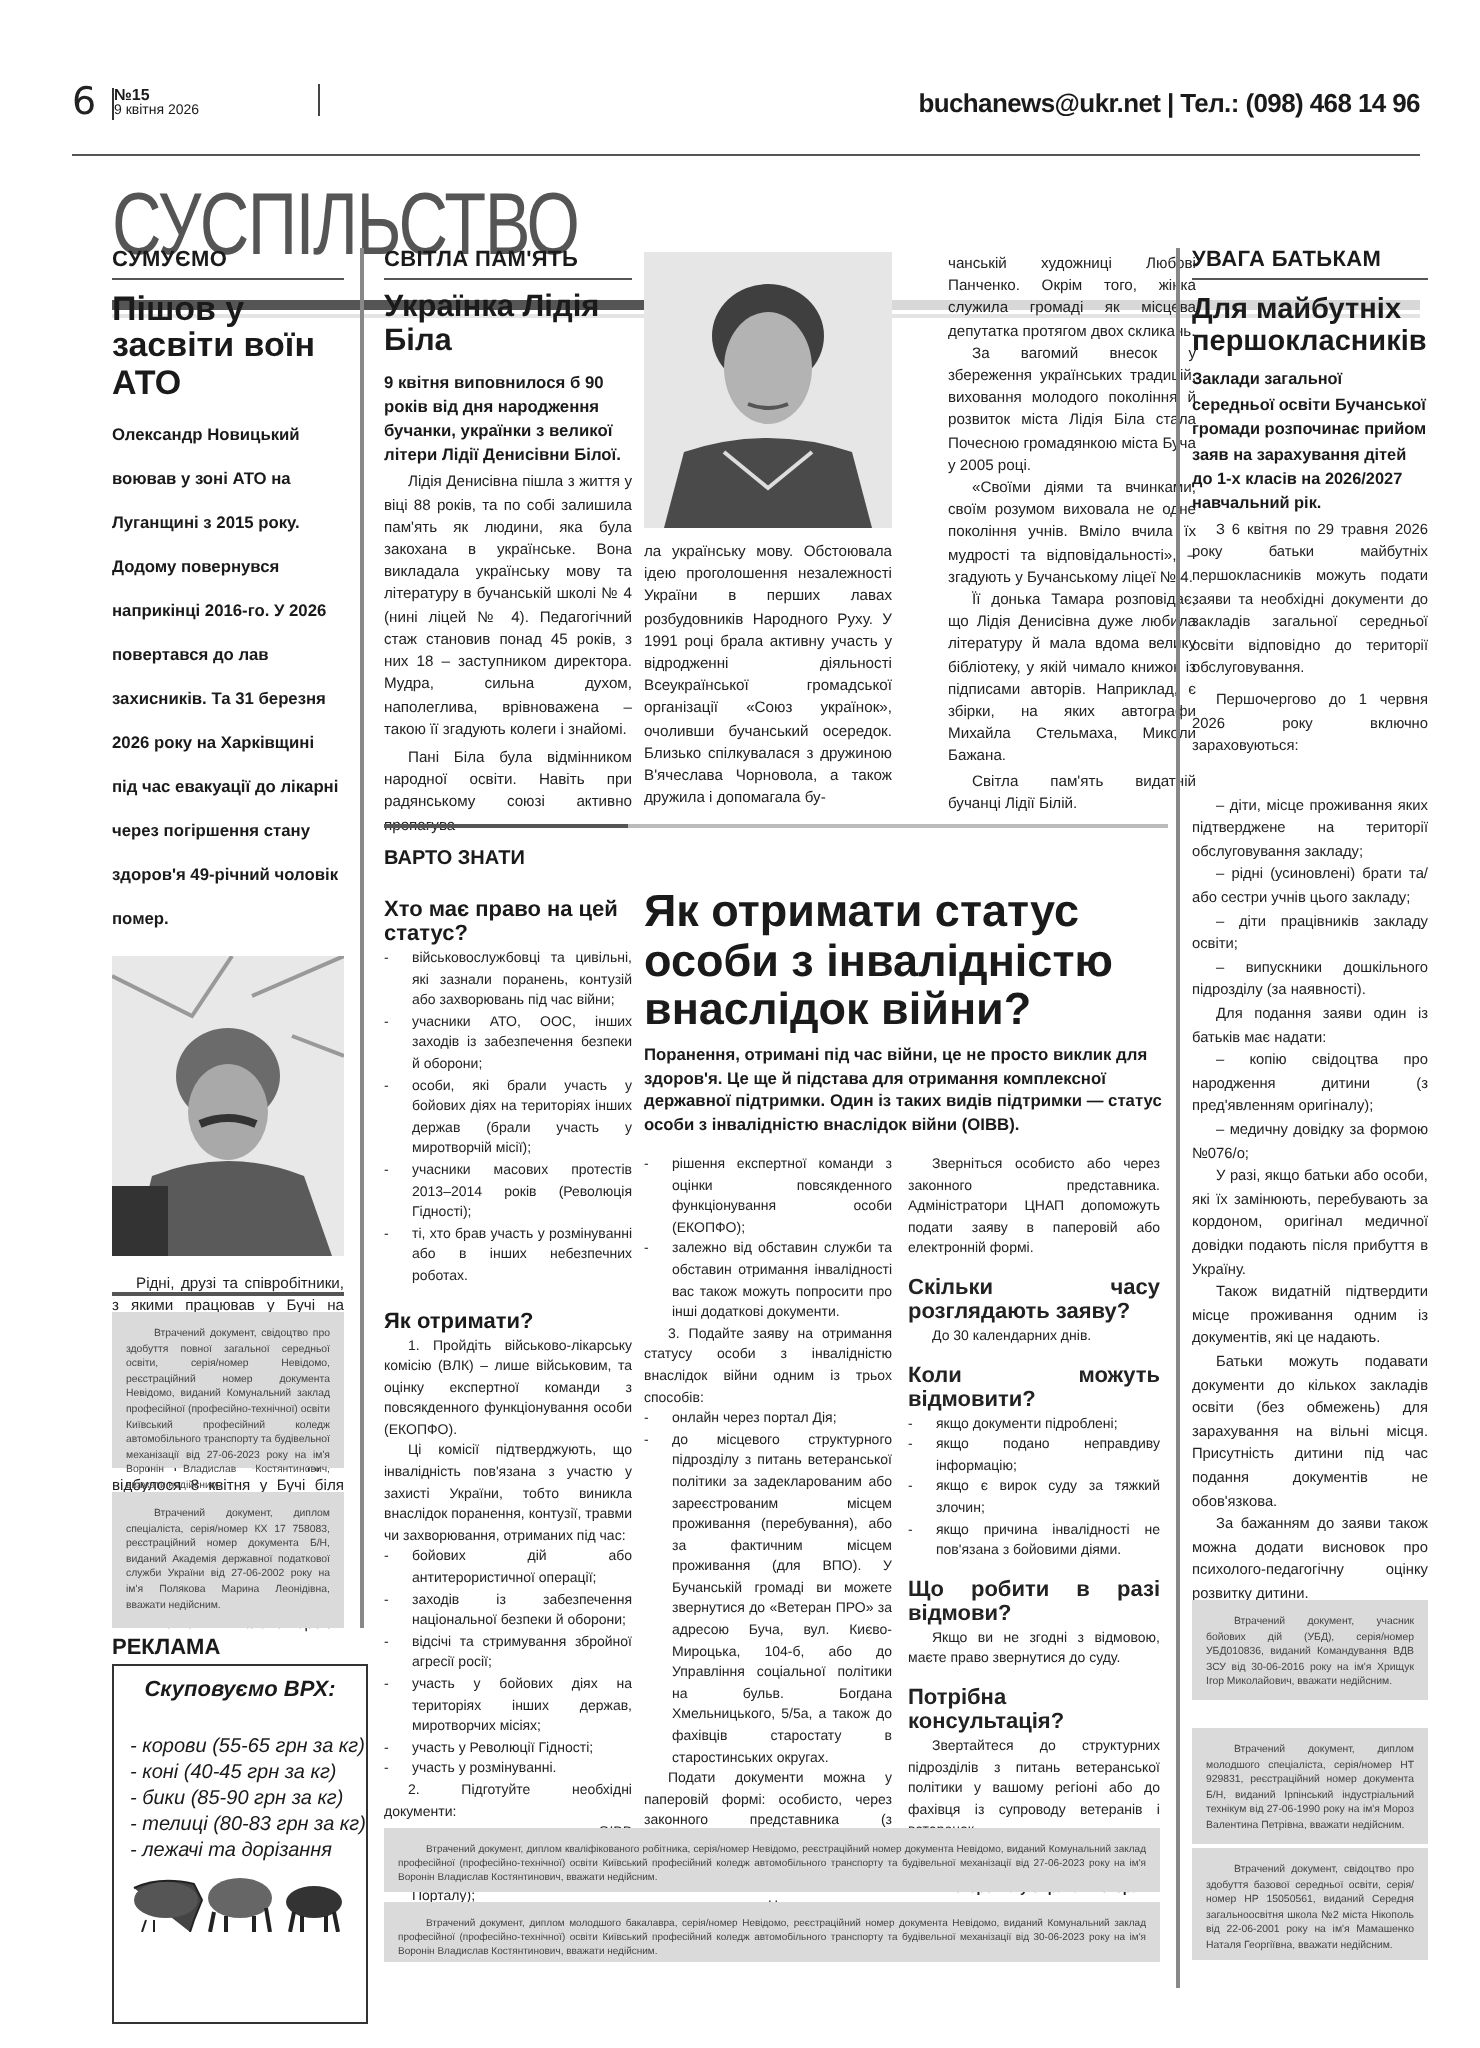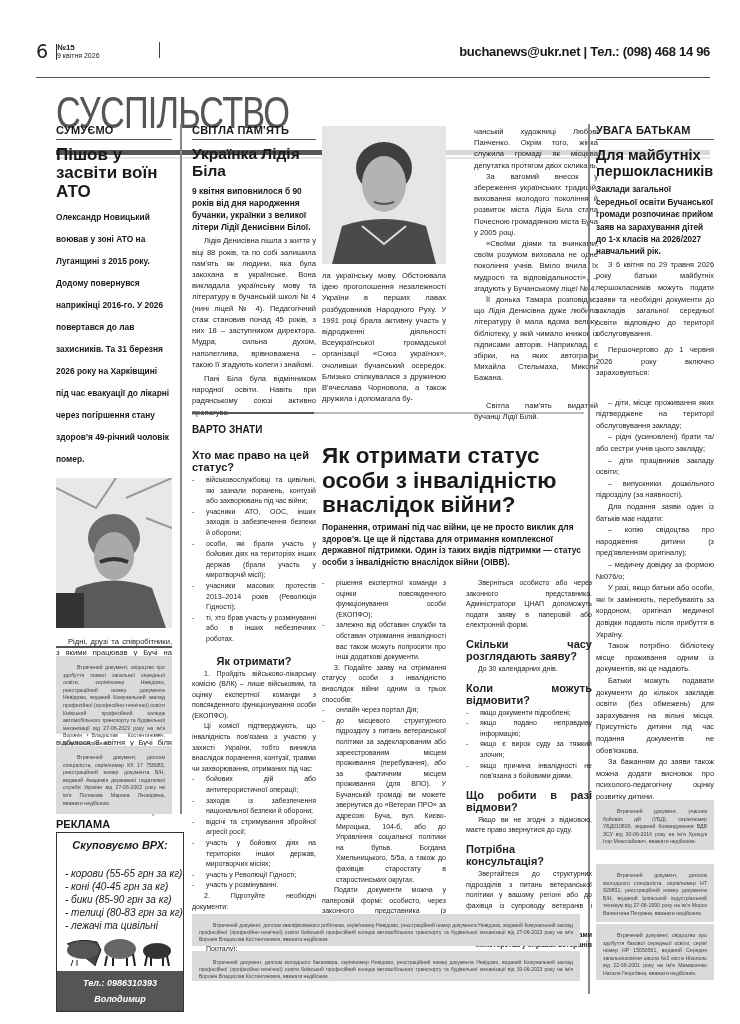--- a/index.html
+++ b/index.html
@@ -91,34 +91,30 @@
 
 <div class="col" style="left:56px; top:818px; width:128px;">
   <div style="font-size:11px; font-weight:bold;">РЕКЛАМА</div>
   <div class="ad-box" style="margin-top:2px; height:180px; position:relative;font-style:italic;">
     <div class="ad-title">Скуповуємо ВРХ:</div>
     <div class="ad-list" style="margin-top:16px;">
       <div>- корови (55-65 грн за кг)</div>
       <div>- коні (40-45 грн за кг)</div>
       <div>- бики (85-90 грн за кг)</div>
       <div>- телиці (80-83 грн за кг)</div>
-      <div>- лежачі та цивільні</div>
+      <div>- лежачі та дорізання</div>
     </div>
     <svg width="110" height="30" viewBox="0 0 110 30" style="margin:4px 0 0 8px; display:block;">
       <path d="M2 8 Q15 2 32 6 L36 14 L32 24 L30 30 M8 24 L6 30 M12 24 L12 30" fill="#444" stroke="#222" stroke-width="1"></path>
       <ellipse cx="18" cy="14" rx="16" ry="9" fill="#555"></ellipse>
       <ellipse cx="55" cy="13" rx="16" ry="10" fill="#666"></ellipse>
       <path d="M42 20 L40 30 M48 22 L48 30 M62 22 L62 30 M68 18 L70 30" stroke="#222" stroke-width="2"></path>
       <ellipse cx="92" cy="15" rx="14" ry="8" fill="#333"></ellipse>
       <path d="M82 20 L80 30 M86 22 L86 30 M98 22 L98 30 M102 20 L104 30" stroke="#222" stroke-width="2"></path>
     </svg>
-    <div class="ad-footer" style="position:absolute; left:0; right:0; bottom:0;">
-      <div>Тел.: 0986310393</div>
-      <div>Володимир</div>
-    </div>
   </div>
 </div>
 
 <div class="vline" style="left:180px; top:124px; height:690px;"></div>
 
 <div class="col" style="left:192px; top:124px; width:124px;">
   <div class="rubric">СВІТЛА ПАМ'ЯТЬ</div>
   <div class="headline" style="font-size:15.5px; margin-top:6px;">Українка Лідія Біла</div>
   <div class="lead" style="font-size:8.4px; line-height:12px; margin-top:6px;">9 квітня виповнилося б 90 років від дня народження бучанки, українки з великої літери Лідії Денисівни Білої.</div>
   <div class="body" style="margin-top:2px;">
@@ -138,21 +134,21 @@
   </svg>
 </div>
 <div class="col body" style="left:322px; top:270px; width:124px;">
   <p style="text-indent:0;">ла українську мову. Обстоювала ідею проголошення незалежності України в перших лавах розбудовників Народного Руху. У 1991 році брала активну участь у відродженні діяльності Всеукраїнської громадської організації «Союз українок», очоливши бучанський осередок. Близько спілкувалася з дружиною В'ячеслава Чорновола, а також дружила і допомагала бу-</p>
 </div>
 <div class="col body" style="left:474px; top:126px; width:124px;">
   <p style="text-indent:0;">чанській художниці Любові Панченко. Окрім того, жінка служила громаді як місцева депутатка протягом двох скликань.</p>
   <p>За вагомий внесок у збереження українських традицій, виховання молодого покоління й розвиток міста Лідія Біла стала Почесною громадянкою міста Буча у 2005 році.</p>
   <p>«Своїми діями та вчинками, своїм розумом виховала не одне покоління учнів. Вміло вчила їх мудрості та відповідальності», – згадують у Бучанському ліцеї № 4.</p>
   <p>Її донька Тамара розповідає, що Лідія Денисівна дуже любила літературу й мала вдома велику бібліотеку, у якій чимало книжок із підписами авторів. Наприклад, є збірки, на яких автографи Михайла Стельмаха, Миколи Бажана.</p>
-  <p style="margin-top:16px;">Світла пам'ять видатній бучанці Лідії Білій.</p>
+  <p style="margin-top:1px;">Світла пам'ять видатній бучанці Лідії Білій.</p>
 </div>
 
 <div class="hline" style="left:192px; top:412px; width:122px; height:2px;"></div>
 <div class="hline" style="left:314px; top:412px; width:270px; height:2px; background:#bbb;"></div>
 
 <div class="vline" style="left:588px; top:124px; height:870px;"></div>
 
 <div class="col" style="left:596px; top:124px; width:118px;">
   <div class="rubric">УВАГА БАТЬКАМ</div>
   <div class="headline" style="font-size:14.5px; margin-top:8px;">Для майбутніх першокласників</div>
@@ -161,21 +157,21 @@
     <p>З 6 квітня по 29 травня 2026 року батьки майбутніх першокласників можуть подати заяви та необхідні документи до закладів загальної середньої освіти відповідно до території обслуговування.</p>
     <p style="margin-top:4px;">Першочергово до 1 червня 2026 року включно зараховуються:</p>
     <p style="margin-top:18px;">– діти, місце проживання яких підтверджене на території обслуговування закладу;</p>
     <p>– рідні (усиновлені) брати та/або сестри учнів цього закладу;</p>
     <p>– діти працівників закладу освіти;</p>
     <p>– випускники дошкільного підрозділу (за наявності).</p>
     <p>Для подання заяви один із батьків має надати:</p>
     <p>– копію свідоцтва про народження дитини (з пред'явленням оригіналу);</p>
     <p>– медичну довідку за формою №076/о;</p>
     <p>У разі, якщо батьки або особи, які їх замінюють, перебувають за кордоном, оригінал медичної довідки подають після прибуття в Україну.</p>
-    <p>Також потрібно бібліотеку місце проживання одним із документів, які це надають.</p>
+    <p>Також видатній підтвердити місце проживання одним із документів, які це надають.</p>
     <p>Батьки можуть подавати документи до кількох закладів освіти (без обмежень) для зарахування на вільні місця. Присутність дитини під час подання документів не обов'язкова.</p>
     <p>За бажанням до заяви також можна додати висновок про психолого-педагогічну оцінку розвитку дитини.</p>
     <p>Додаткову інформацію можна отримати у відділі освіти Бучанської міської ради за телефоном: (04597) 49 704.</p>
   </div>
 </div>
 
 <div class="gray-box" style="position:absolute; left:596px; top:800px; width:118px; height:50px;">
   <p>Втрачений документ, учасник бойових дій (УБД), серія/номер УБД010836, виданий Командування ВДВ ЗСУ від 30-06-2016 року на ім'я Хрищук Ігор Миколайович, вважати недійсним.</p>
 </div>
 <div class="gray-box" style="position:absolute; left:596px; top:864px; width:118px; height:58px;">
@@ -188,21 +184,21 @@
 <div class="col" style="left:192px; top:424px; width:124px;">
   <div style="font-size:10px; font-weight:bold;">ВАРТО ЗНАТИ</div>
   <div class="subhead" style="margin-top:14px;">Хто має право на цей статус?</div>
   <ul class="dash body" style="font-size:7px; line-height:10.6px;">
     <li>військовослужбовці та цивільні, які зазнали поранень, контузій або захворювань під час війни;</li>
     <li>учасники АТО, ООС, інших заходів із забезпечення безпеки й оборони;</li>
     <li>особи, які брали участь у бойових діях на територіях інших держав (брали участь у миротворчій місії);</li>
     <li>учасники масових протестів 2013–2014 років (Революція Гідності);</li>
     <li>ті, хто брав участь у розмінуванні або в інших небезпечних роботах.</li>
   </ul>
-  <div class="subhead" style="margin-top:10px;text-align:center;">Як отримати?</div>
+  <div class="subhead" style="margin-top:10px;">Як отримати?</div>
   <div class="body" style="font-size:7px; line-height:10.6px;">
     <p>1. Пройдіть військово-лікарську комісію (ВЛК) – лише військовим, та оцінку експертної команди з повсякденного функціонування особи (ЕКОПФО).</p>
     <p>Ці комісії підтверджують, що інвалідність пов'язана з участю у захисті України, тобто виникла внаслідок поранення, контузії, травми чи захворювання, отриманих під час:</p>
     <ul class="dash">
       <li>бойових дій або антитерористичної операції;</li>
       <li>заходів із забезпечення національної безпеки й оборони;</li>
       <li>відсічі та стримування збройної агресії росії;</li>
       <li>участь у бойових діях на територіях інших держав, миротворчих місіях;</li>
       <li>участь у Революції Гідності;</li>
       <li>участь у розмінуванні.</li>
@@ -225,21 +221,21 @@
   </ul>
   <p>3. Подайте заяву на отримання статусу особи з інвалідністю внаслідок війни одним із трьох способів:</p>
   <ul class="dash">
     <li>онлайн через портал Дія;</li>
     <li>до місцевого структурного підрозділу з питань ветеранської політики за задекларованим або зареєстрованим місцем проживання (перебування), або за фактичним місцем проживання (для ВПО). У Бучанській громаді ви можете звернутися до «Ветеран ПРО» за адресою Буча, вул. Києво-Мироцька, 104-б, або до Управління соціальної політики на бульв. Богдана Хмельницького, 5/5а, а також до фахівців старостату в старостинських округах.</li>
   </ul>
   <p>Подати документи можна у паперовій формі: особисто, через законного представника (з оформленою нотаріальною довіреністю) чи уповноважену особу, або поштою.</p>
   <p>- через Центр надання адміністративних послуг (ЦНАП).</p>
 </div>
 
-<div class="col body" style="left:466px; top:578px; width:126px; font-size:7px; line-height:10.6px;">
+<div class="col body" style="left:454px; top:578px; width:126px; font-size:7px; line-height:10.6px;">
   <p>Зверніться особисто або через законного представника. Адміністратори ЦНАП допоможуть подати заяву в паперовій або електронній формі.</p>
   <div class="subhead">Скільки часу розглядають заяву?</div>
   <p>До 30 календарних днів.</p>
   <div class="subhead">Коли можуть відмовити?</div>
   <ul class="dash">
     <li>якщо документи підроблені;</li>
     <li>якщо подано неправдиву інформацію;</li>
     <li>якщо є вирок суду за тяжкий злочин;</li>
     <li>якщо причина інвалідності не пов'язана з бойовими діями.</li>
   </ul>

